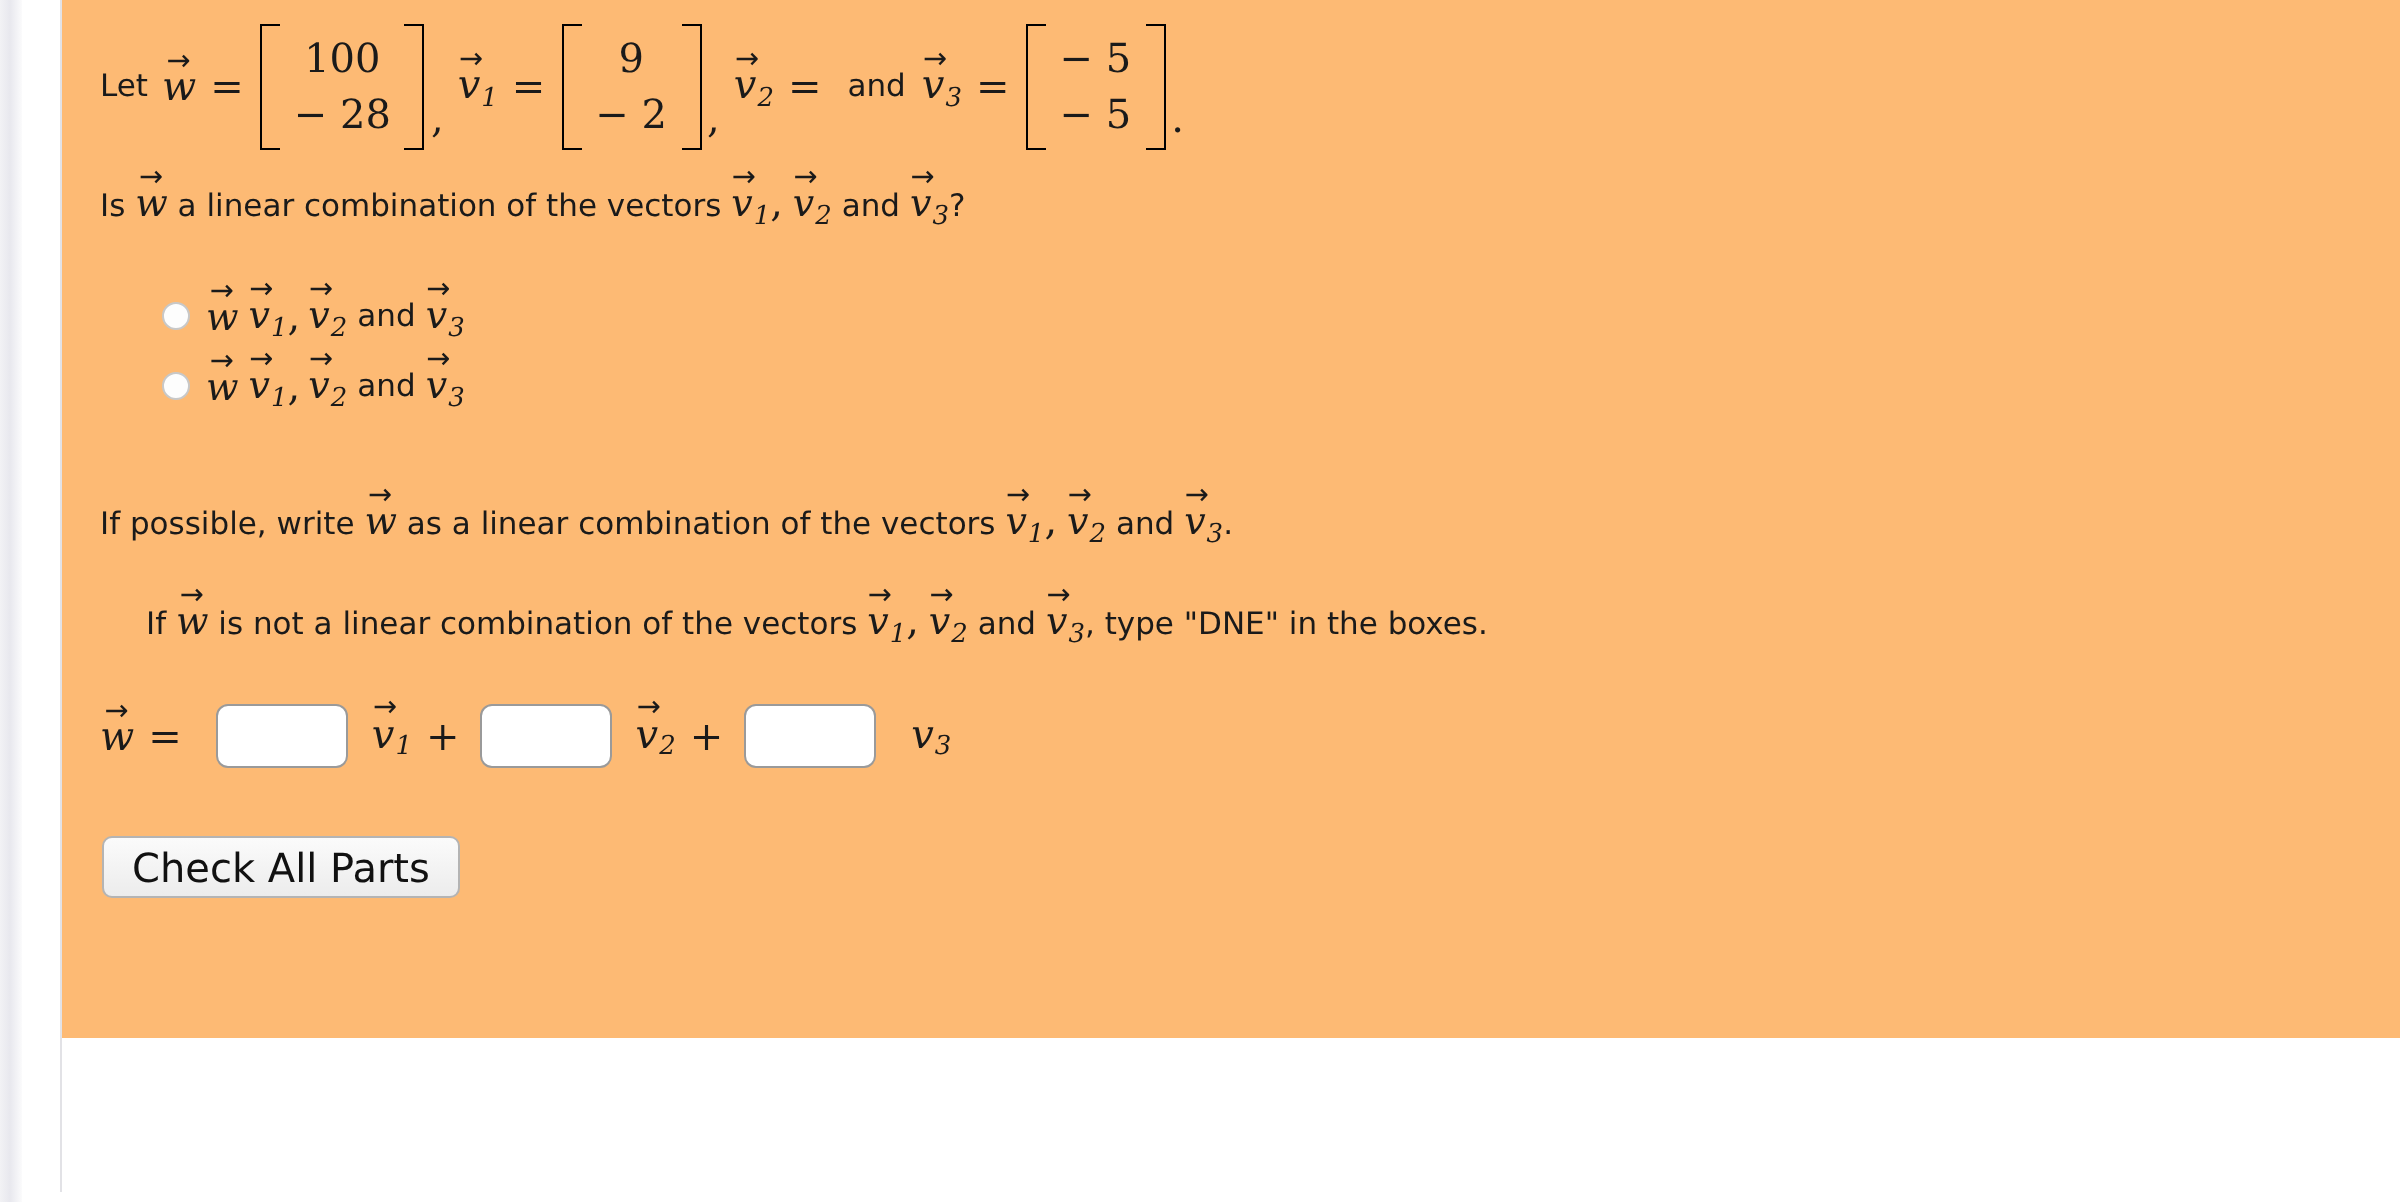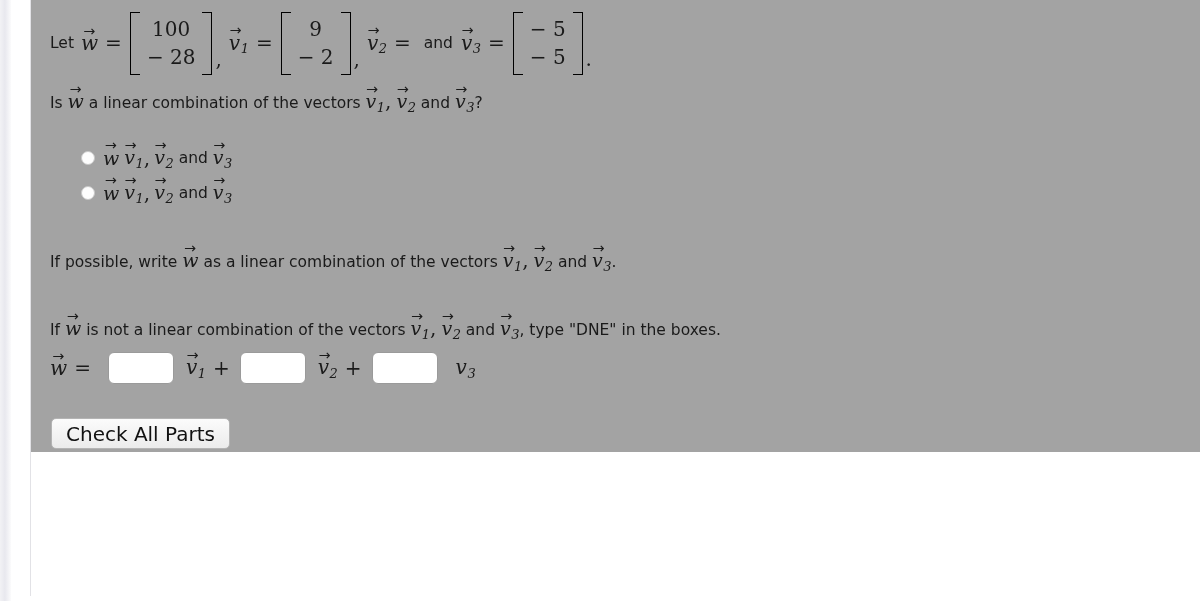--- a/index.html
+++ b/index.html
@@ -26,22 +26,22 @@
   #left-divider {
     position: absolute;
     left: 30px; top: 0;
     width: 1px; height: 596px;
     background: #e2e2e6;
   }
 
   #content {
     position: absolute;
     left: 31px; top: 0;
-    width: 1169px; height: 452px;
-    background: #a3a3a3;
+    width: 1169px; height: 519px;
+    background: #fdba74;
   }
 
   
   .mathvar {
     font-family: "DejaVu Serif", "Liberation Serif", serif;
     font-style: italic;
     font-size: 20px;
   }
   .op {
     font-family: "DejaVu Serif", "Liberation Serif", serif;
@@ -173,21 +173,21 @@
     cursor: pointer;
   }
 
   .instr {
     position: absolute;
     left: 19px;
     font-size: 15.5px;
     white-space: nowrap;
   }
   #instr-0 { top: 248px; }
-  #instr-1 { top: 316px; }
+  #instr-1 { top: 298px; margin-left: 23px; }
 
   
   #answer-row {
     position: absolute;
     left: 19px; top: 352px;
     display: flex;
     align-items: center;
     white-space: nowrap;
   }
   .ansbox {

